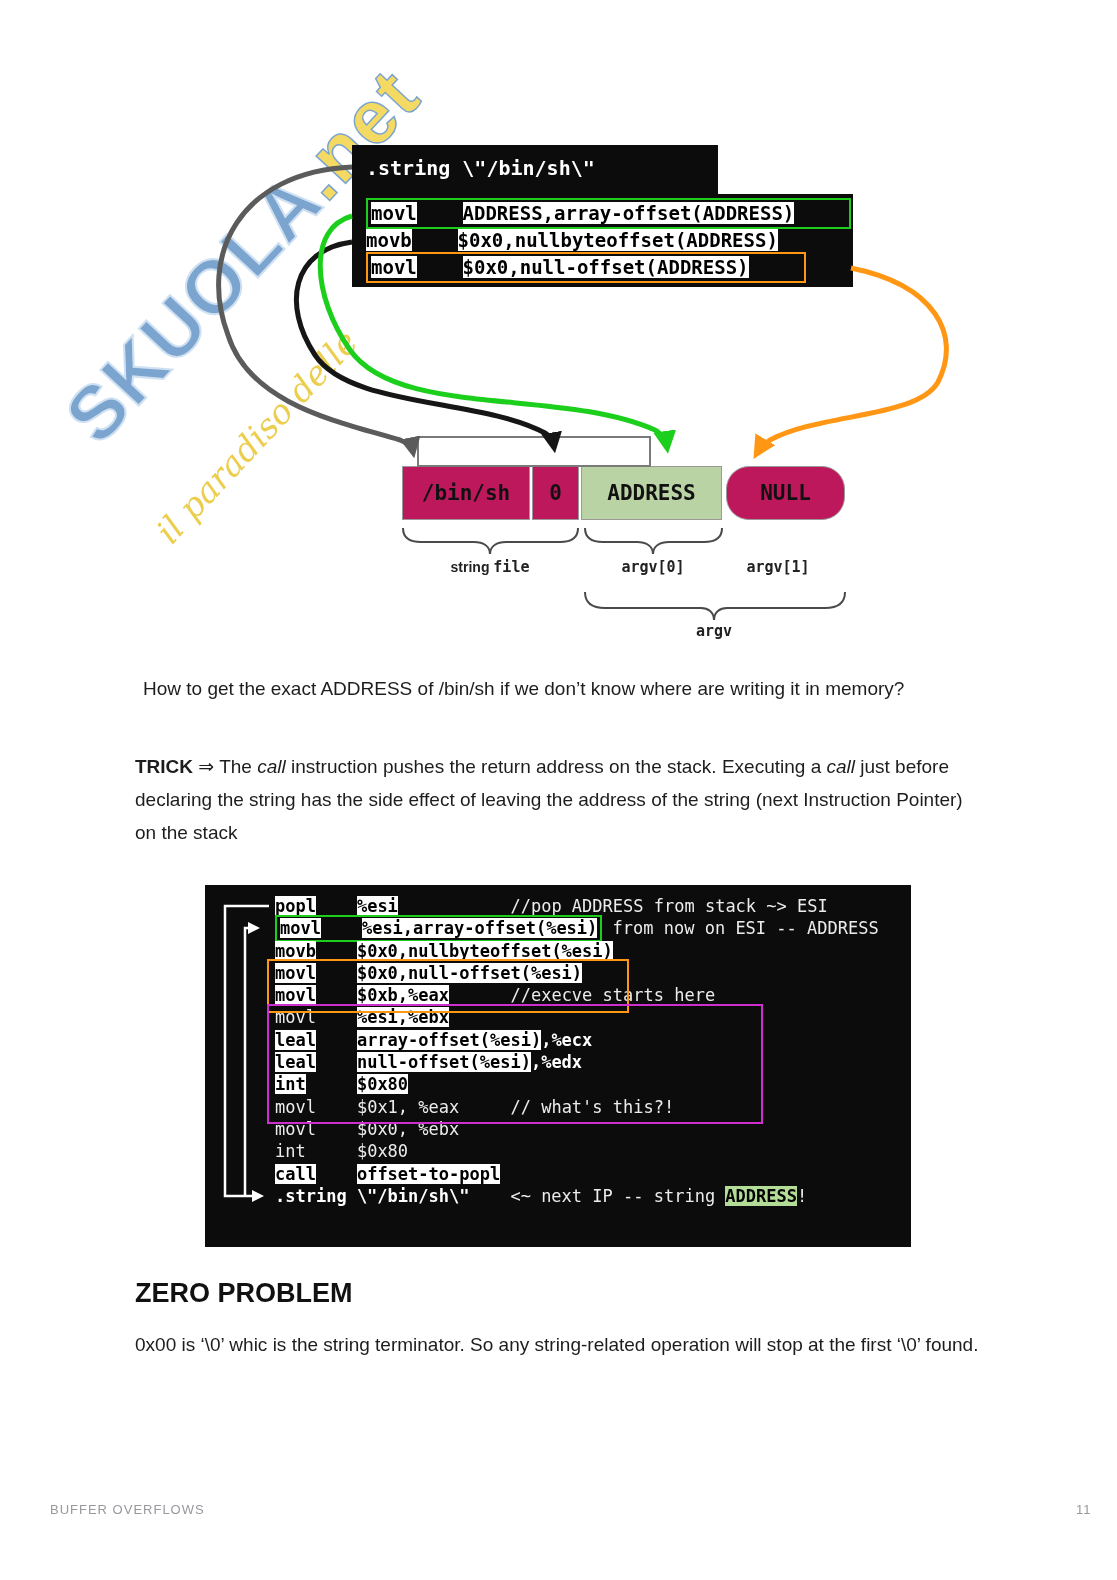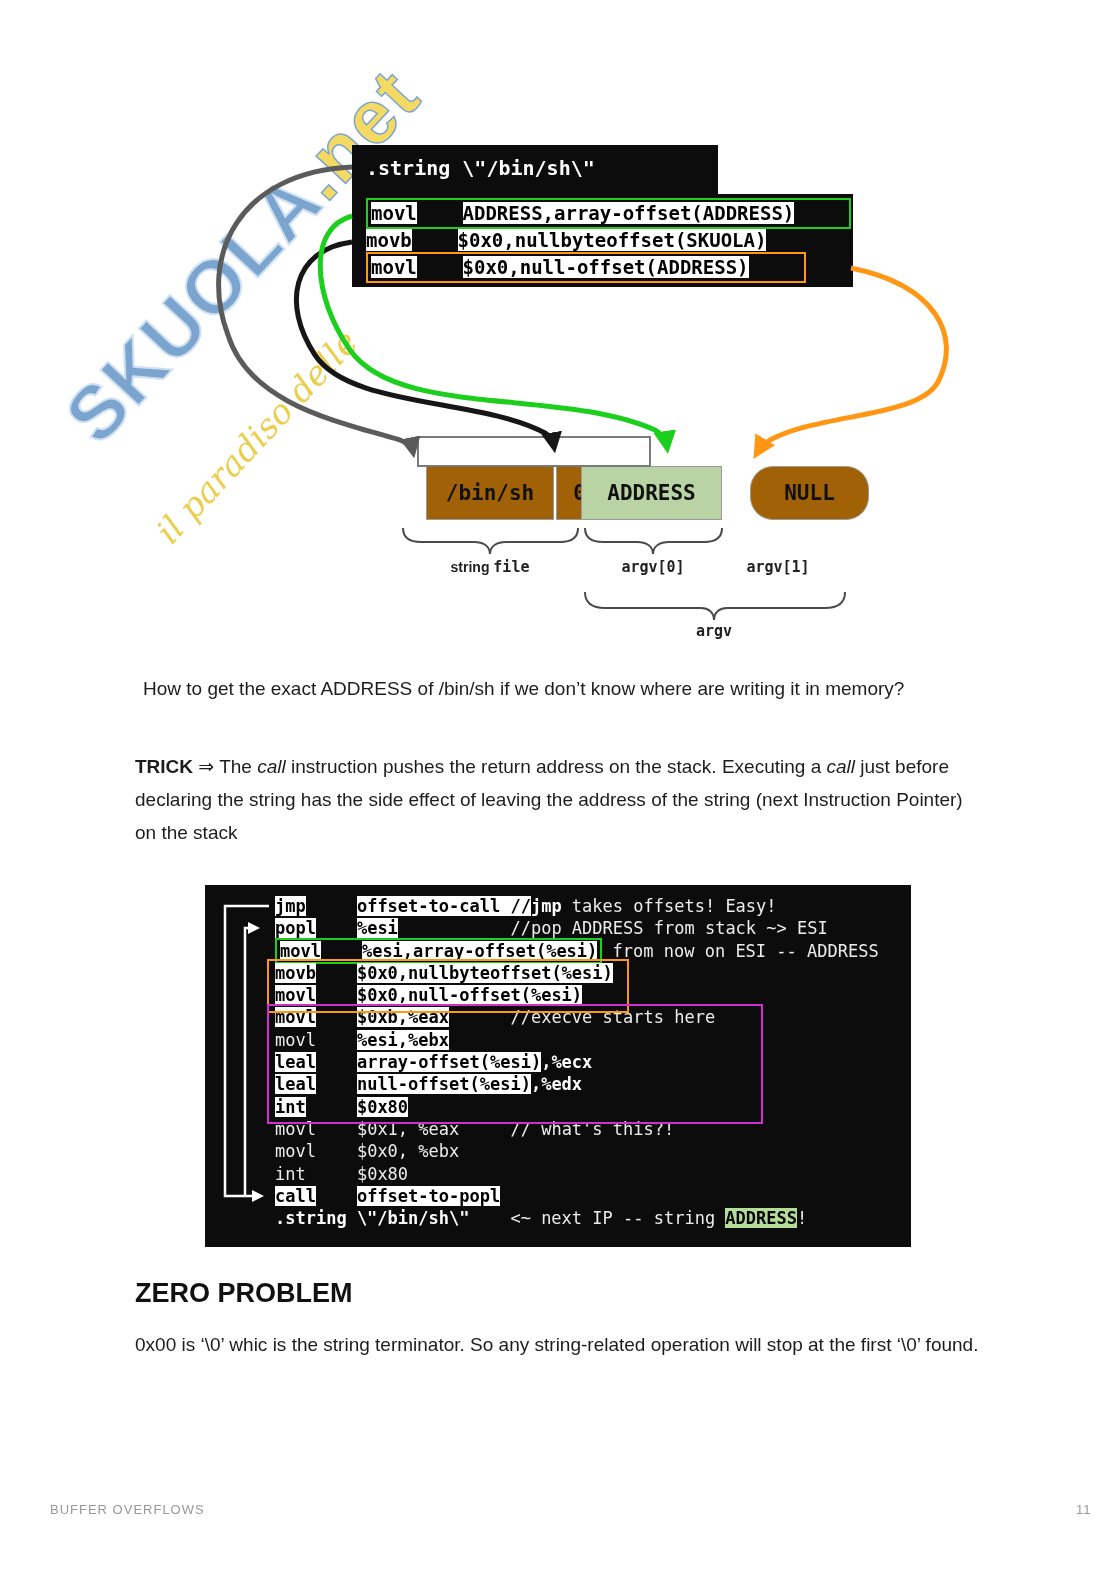--- a/index.html
+++ b/index.html
@@ -38,21 +38,21 @@
 
   .mlbox{position:absolute;border:2px solid;pointer-events:none;}
   .mlbox-orange{left:62px;top:74px;width:358px;height:50px;border-color:#ff9714;}
   .mlbox-magenta{left:62px;top:119px;width:492px;height:116px;border-color:#cf2fcf;}
   .jumpsvg{position:absolute;left:0;top:0;}
 
   
   .memcell{position:absolute;top:466px;height:54px;border:1px solid #9a9a9a;box-sizing:border-box;
            font-family:"DejaVu Sans Mono",monospace;font-weight:bold;font-size:21px;color:#111;
            text-align:center;line-height:52px;z-index:3;}
-  .memgray{background:#a16207;margin-left:24px;}
+  .memgray{background:#be185d;}
   .memgreen{background:#bad3a4;}
 
   .dlabel{position:absolute;transform:translateX(-50%);font-family:"DejaVu Sans Mono",monospace;
           font-weight:bold;font-size:15px;color:#222;z-index:3;white-space:nowrap;}
   .dlabel .pre{font-family:"Liberation Sans",sans-serif;font-weight:bold;font-size:14px;}
 
   
   .overlay{position:absolute;left:0;top:0;z-index:5;pointer-events:none;}
 
   
@@ -70,21 +70,21 @@
   <div class="wm-main">
     <span class="wm-skuola">SKUOLA</span><span class="wm-net">.net</span>
   </div>
   <div class="wm-tag">il paradiso delle</div>
 
   <div class="code cb1a">
       <div class="cline"><span class="seg-bp">.string \"/bin/sh\"</span></div>
     </div>
   <div class="code cb1b">
       <div class="cline"><span class="ibox ibox-green"><span class="seg-hl">movl</span><span class="seg-sp">    </span><span class="seg-hl">ADDRESS,</span><span class="seg-hl">array-offset(ADDRESS)</span></span></div>
-      <div class="cline"><span class="seg-hl">movb</span><span class="seg-sp">    </span><span class="seg-hl">$0x0,</span><span class="seg-hl">nullbyteoffset(SKUOLA)</span></div>
+      <div class="cline"><span class="seg-hl">movb</span><span class="seg-sp">    </span><span class="seg-hl">$0x0,</span><span class="seg-hl">nullbyteoffset(ADDRESS)</span></div>
       <div class="cline"><span class="ibox ibox-orange"><span class="seg-hl">movl</span><span class="seg-sp">    </span><span class="seg-hl">$0x0,</span><span class="seg-hl">null-offset(ADDRESS)</span></span></div>
     </div>
 
   <div class="memcell memgray" style="left:402px;width:128px;">/bin/sh</div>
   <div class="memcell memgray" style="left:532px;width:47px;">0</div>
   <div class="memcell memgreen" style="left:581px;width:141px;">ADDRESS</div>
   <div class="memcell memgray" style="left:726px;width:119px;border-radius:23px;">NULL</div>
 
   <div class="dlabel" style="left:490px;top:558px;">
     <span class="pre">string </span><span>file</span>
@@ -130,21 +130,20 @@
     <div class="mlbox mlbox-magenta"></div>
     <svg class="jumpsvg" width="70" height="362" viewBox="0 0 70 362">
       <defs>
         <marker id="m-white" viewBox="0 0 10 10" refX="6" refY="5" markerWidth="5" markerHeight="5" orient="auto">
             <path d="M0,0L10,5L0,10z" fill="#ffffff"></path>
           </marker>
       </defs>
       <path d="M 64,21 L 20,21 L 20,311 L 54,311" fill="none" stroke="#ffffff" stroke-width="2.5" marker-end="url(#m-white)"></path>
       <path d="M 40,311 L 40,43 L 50,43" fill="none" stroke="#ffffff" stroke-width="2.5" marker-end="url(#m-white)"></path>
     </svg>
-  <div class="cline"><span class="seg-hl">jmp</span><span class="seg-sp">     </span><span class="seg-hl">offset-to-call //</span><span class="seg-bp">jmp</span><span class="seg-pl"> takes offsets! Easy!</span></div>
       <div class="cline"><span class="seg-hl">popl</span><span class="seg-sp">    </span><span class="seg-hl">%esi</span><span class="seg-sp">           </span><span class="seg-pl">//pop ADDRESS from stack ~&gt; ESI</span></div>
       <div class="cline"><span class="ibox ibox-green"><span class="seg-hl">movl</span><span class="seg-sp">    </span><span class="seg-hl">%esi,</span><span class="seg-hl">array-offset(%esi)</span></span><span class="seg-pl"> from now on ESI -- ADDRESS</span></div>
       <div class="cline"><span class="seg-hl">movb</span><span class="seg-sp">    </span><span class="seg-hl">$0x0,</span><span class="seg-hl">nullbyteoffset(%esi)</span></div>
       <div class="cline"><span class="seg-hl">movl</span><span class="seg-sp">    </span><span class="seg-hl">$0x0,</span><span class="seg-hl">null-offset(%esi)</span></div>
       <div class="cline"><span class="seg-hl">movl</span><span class="seg-sp">    </span><span class="seg-hl">$0xb,%eax</span><span class="seg-sp">      </span><span class="seg-pl">//execve starts here</span></div>
       <div class="cline"><span class="seg-pl">movl</span><span class="seg-sp">    </span><span class="seg-hl">%esi,%ebx</span></div>
       <div class="cline"><span class="seg-hl">leal</span><span class="seg-sp">    </span><span class="seg-hl">array-offset(%esi)</span><span class="seg-bp">,%ecx</span></div>
       <div class="cline"><span class="seg-hl">leal</span><span class="seg-sp">    </span><span class="seg-hl">null-offset(%esi)</span><span class="seg-bp">,%edx</span></div>
       <div class="cline"><span class="seg-hl">int</span><span class="seg-sp">     </span><span class="seg-hl">$0x80</span></div>
       <div class="cline"><span class="seg-pl">movl</span><span class="seg-sp">    </span><span class="seg-pl">$0x1, %eax</span><span class="seg-sp">     </span><span class="seg-pl">// what's this?!</span></div>

